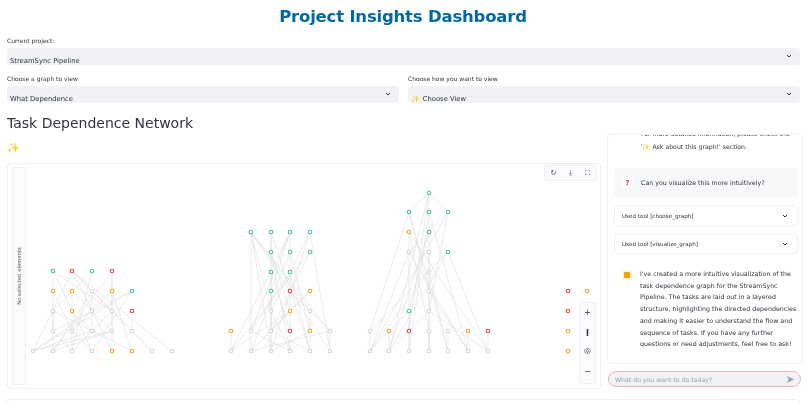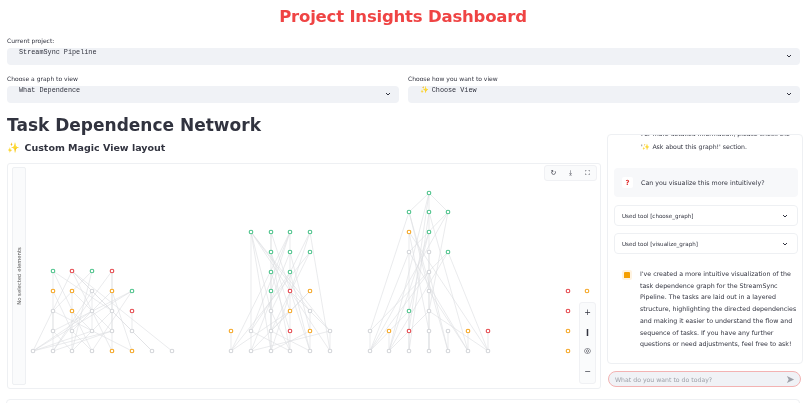--- a/index.html
+++ b/index.html
@@ -1,26 +1,26 @@
 <!DOCTYPE html>
 <html><head>
 <meta charset="utf-8">
 <style>
   * { box-sizing: border-box; margin: 0; padding: 0; }
   html, body { width: 806px; height: 403px; overflow: hidden; background: #ffffff; }
   body { font-family: "DejaVu Sans", "Liberation Sans", sans-serif; color: #31333f; position: relative; }
 
-  .page-title { position: absolute; left: 0; top: 7px; width: 806px; text-align: center; font-size: 16.5px; font-weight: bold; color: #ef4444; letter-spacing: -0.2px; }
+  .page-title { position: absolute; left: 0; top: 7px; width: 806px; text-align: center; font-size: 16.5px; font-weight: bold; color: #0369a1; letter-spacing: -0.2px; }
 
   .field-label { position: absolute; font-size: 6px; color: #31333f; }
-  .select { position: absolute; height: 17px; background: #f0f2f6; border-radius: 4px; display: flex; align-items: flex-start; padding: 0 12px; font-size: 6.8px; color: #31333f; font-family: Liberation Mono, monospace; }
+  .select { position: absolute; height: 17px; background: #f0f2f6; border-radius: 4px; display: flex; align-items: flex-end; padding: 0 3px; font-size: 6.8px; color: #31333f; }
   .select .chev { position: absolute; right: 7px; top: 4px; width: 8px; height: 8px; }
   .select .spark { color: #f3b61f; font-size: 7px; margin-right: 3px; }
 
-  .section-title { position: absolute; left: 7px; top: 115px; font-size: 17px; font-weight: bold; }
+  .section-title { position: absolute; left: 7px; top: 115px; font-size: 14px; font-weight: normal; }
   .sub-title { position: absolute; left: 7px; top: 142px; font-size: 9.5px; font-weight: bold; display: flex; align-items: center; }
   .sub-title .spark { color: #f3b61f; margin-right: 5px; font-size: 10px; }
 
   .graph-frame { position: absolute; left: 7px; top: 163px; width: 594px; height: 226px; border: 1px solid #eef0f3; border-radius: 3px; background: #fff; }
   .side-strip { position: absolute; left: 4px; top: 3px; width: 14px; height: 218px; border: 1px solid #eef0f3; border-radius: 2px; background: #fafbfc; }
   .side-strip span { position: absolute; left: 50%; top: 50%; transform: translate(-50%,-50%) rotate(-90deg); white-space: nowrap; font-size: 5.3px; color: #555; }
 
   svg.graph { position: absolute; left: 0; top: 0; width: 806px; height: 403px; pointer-events: none; }
 
   .toolbar { position: absolute; left: 544px; top: 165px; width: 53px; height: 16px; background: #fafbfc; border: 1px solid #f0f1f4; border-radius: 3px; display: flex; }
@@ -77,21 +77,20 @@
   <span class="spark">✨</span>
   <span>Choose View</span>
   <svg class="chev" viewBox="0 0 8 8">
       <path d="M2 3 L4 5 L6 3" stroke="#31333f" stroke-width="1" fill="none"></path>
     </svg>
 </div>
 
 <div class="section-title">Task Dependence Network</div>
 <div class="sub-title">
   <span class="spark">✨</span>
-  <span>Custom Magic View layout</span>
 </div>
 
 <div class="graph-frame">
   <div class="side-strip">
     <span>No selected elements</span>
   </div>
 </div>
 
 <svg class="graph" id="graph-svg">
     <line x1="53" y1="271" x2="53" y2="291" stroke="#dcdde1" stroke-width="0.6"></line>

